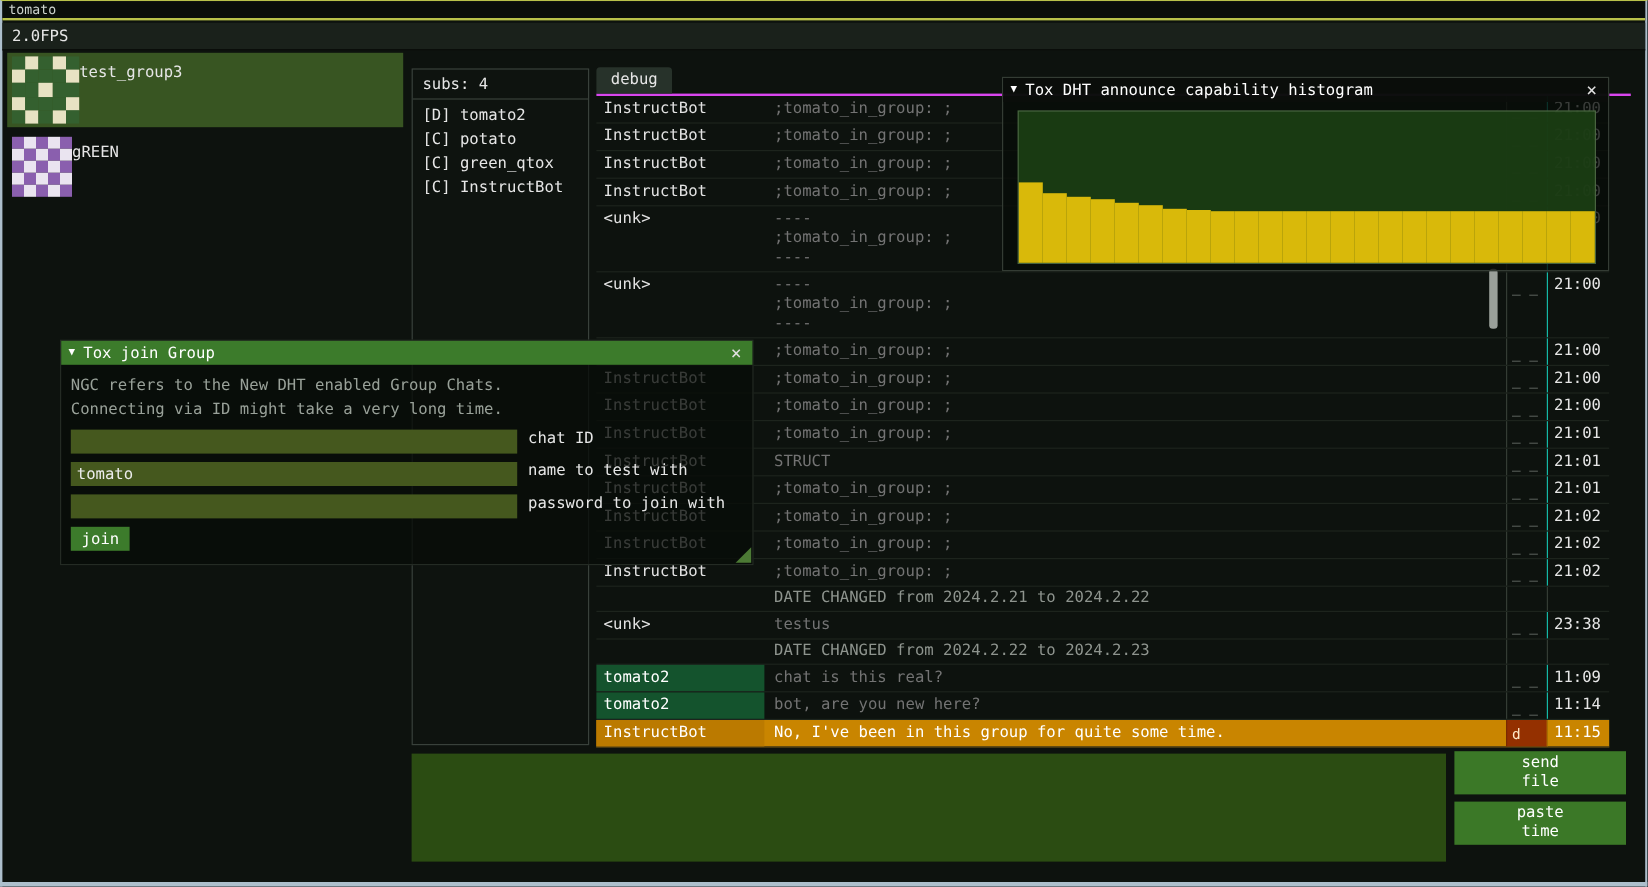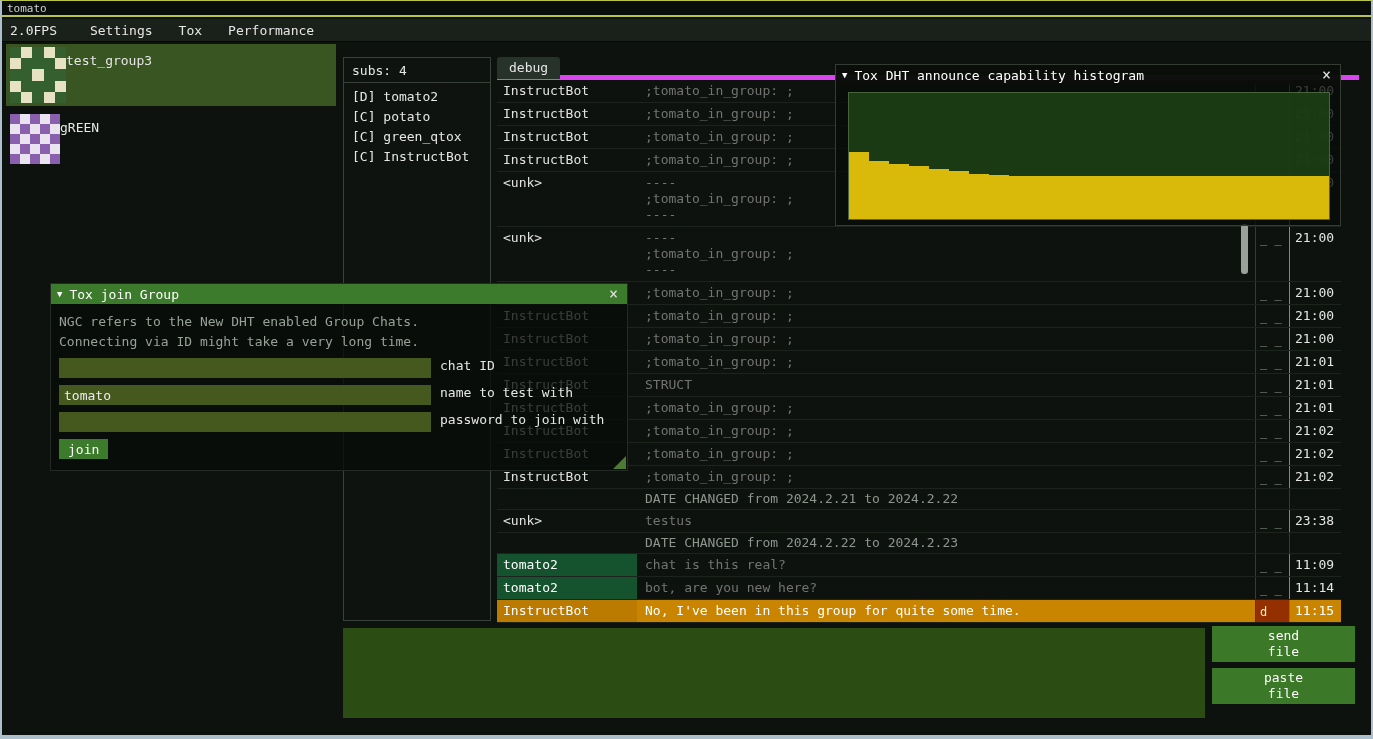--- a/index.html
+++ b/index.html
@@ -16,21 +16,21 @@
   .group-row{display:flex;min-height:62px;padding:3px 4px;margin-bottom:5px}
   .group-row.selected{background:#385522}
   .avatar{display:grid;grid-template-columns:repeat(5,1fr);grid-template-rows:repeat(5,1fr);flex:none}
   .group-label{margin-left:0;padding-top:6px}
   
   .subs-panel{position:absolute;left:341px;top:56px;width:148px;height:564px;border:1px solid #39413b;background:#0e130f}
   .subs-header{padding:5px 8px 4px;border-bottom:1px solid #39413b}
   #subs-list{padding-top:4px}
   .subs-item{line-height:20px;padding-left:8px}
   
-  .tabbar{position:absolute;left:495px;top:56px;width:862px;height:23px;border-bottom:5px solid #d946ef;display:flex;}
+  .tabbar{position:absolute;left:495px;top:56px;width:862px;height:23px;border-bottom:2px solid #d946ef;display:flex;align-items:flex-end}
   .tab{background:#27322a;padding:3px 12px 4px;border-radius:3px 3px 0 0;height:22px}
   .chat-rows{position:absolute;left:495px;top:79px;width:844px}
   .chat-row{display:grid;grid-template-columns:140px 618px 34px 52px;border-bottom:1px solid #1d241d}
   .cell{line-height:16px;padding:3px 4px}
   .c-name{padding-left:6px;color:#e2e2e2;overflow:hidden}
   .c-msg{padding-left:8px;color:#737373;white-space:pre-line}
   .c-flags{color:#939993;border-left:1px solid #343c34;font-size:12px;padding:4px 2px 2px 4px}
   .c-time{border-left:1px solid #14b8a6;padding-left:5px}
   .chat-row.system .cell{padding-top:2px;padding-bottom:2px}
   .chat-row.system .c-msg{color:#8e948e}
@@ -70,25 +70,20 @@
 <body>
 
 <div class="viewport">
 
   <div class="titlebar">
     <span>tomato</span>
   </div>
 
   <div class="menubar">
     <span class="fps">2.0FPS</span>
-    <div id="menu-items" class="menu-items">
-        <div class="menu-item">Settings</div>
-        <div class="menu-item">Tox</div>
-        <div class="menu-item">Performance</div>
-      </div>
   </div>
 
   <div id="contact-list" class="contact-list">
       <div class="group-row selected">
         <div class="avatar" style="height: 56px; width: 56px;">
           <div style="background: rgb(52, 96, 47);"></div>
           <div style="background: rgb(231, 226, 195);"></div>
           <div style="background: rgb(52, 96, 47);"></div>
           <div style="background: rgb(231, 226, 195);"></div>
           <div style="background: rgb(52, 96, 47);"></div>
@@ -293,21 +288,21 @@
         <div class="cell c-time">11:15</div>
       </div>
     </div>
 
   <div class="scroll-thumb"></div>
 
   <textarea class="composer" value="" style=""></textarea>
   <button class="file-btn btn-send">send
 file</button>
   <button class="file-btn btn-paste">paste
-file</button>
+time</button>
 
   <div class="histo-window">
     <div class="win-titlebar">
       <span class="collapse-arrow">▼</span>
       <span>Tox DHT announce capability histogram</span>
       <span class="win-close">×</span>
     </div>
     <div class="plot" id="histo-bars">
         <div class="histo-bar" style="height: 53%; background: rgb(217, 185, 10);"></div>
         <div class="histo-bar" style="height: 46%; background: rgb(217, 185, 10);"></div>

